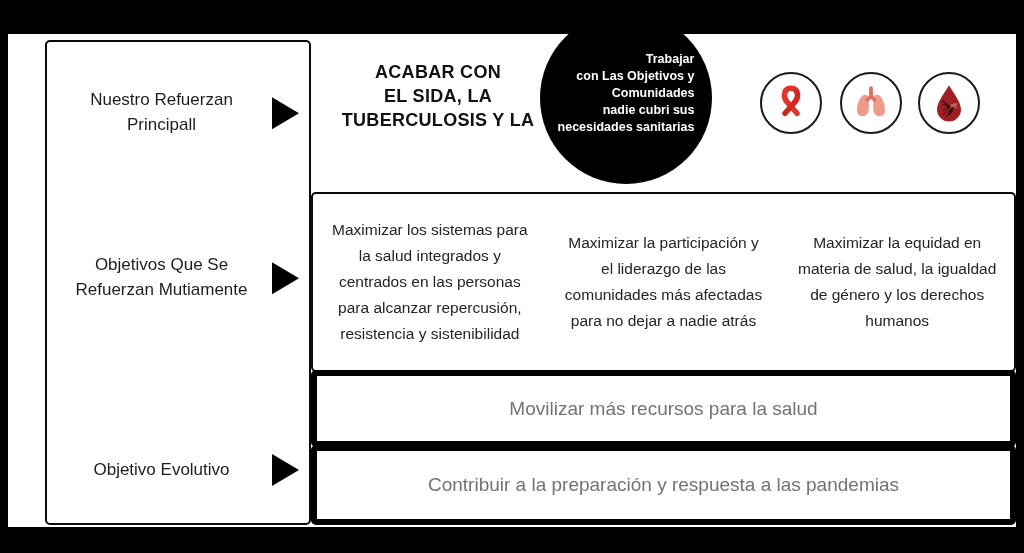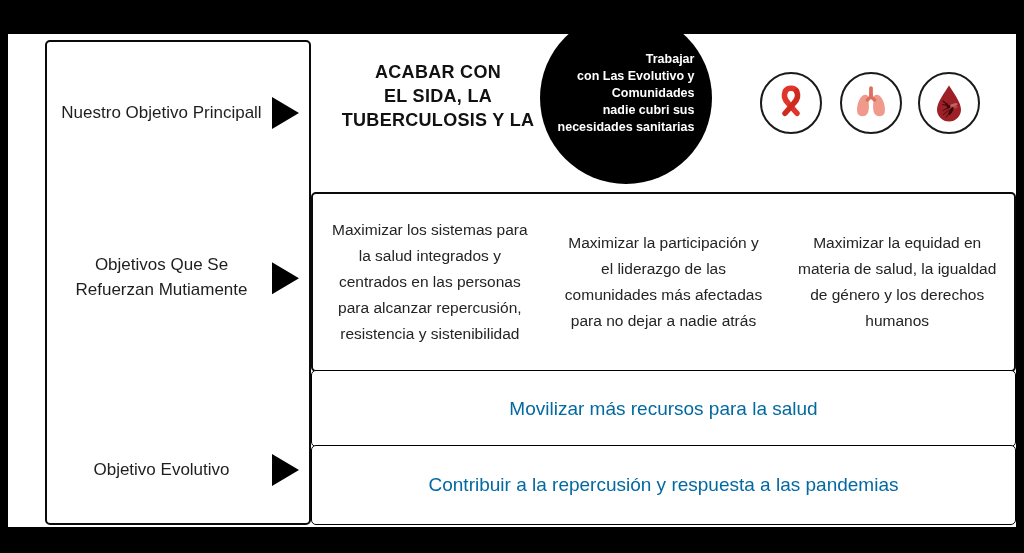--- a/index.html
+++ b/index.html
@@ -70,37 +70,37 @@
     background: #ffffff; border: 2px solid #0a0a0a; border-radius: 5px;
     display: flex; align-items: center;
     z-index: 1;
   }
   .obj-col {
     flex: 1; padding: 0 14px; text-align: center;
     font-size: 15.5px; line-height: 26px; color: #242424;
   }
   .row-box {
     position: absolute; left: 303px; width: 705px;
-    background: #ffffff; border: 1px solid #000000; border-radius: 5px;
+    background: #ffffff; border: 6px solid #000000; border-radius: 5px;
     display: flex; align-items: center; justify-content: center;
-    font-size: 19px; color: #0369a1;
+    font-size: 19px; color: #737373;
     z-index: 1;
   }
   #rowB { top: 336px; height: 77px; }
   #rowC { top: 411px; height: 80px; }
 </style>
 </head>
 <body>
 
 <div class="canvas">
 
   <div class="left-box">
     <div class="left-item" style="top:71px">
       <div class="label">
-        <div>Nuestro Objetivo Principall</div>
+        <div>Nuestro Refuerzan Principall</div>
       </div>
       <span class="tri"></span>
     </div>
     <div class="left-item" style="top:236px">
       <div class="label">
         <div>Objetivos Que Se</div>
         <div>Refuerzan Mutiamente</div>
       </div>
       <span class="tri"></span>
     </div>
@@ -114,21 +114,21 @@
 
   <div class="main-title">
     <div>ACABAR CON</div>
     <div>EL SIDA, LA</div>
     <div>TUBERCULOSIS Y LA</div>
   </div>
 
   <div class="big-circle">
     <div class="circle-text">
       <div>Trabajar</div>
-      <div>con Las Evolutivo y</div>
+      <div>con Las Objetivos y</div>
       <div>Comunidades</div>
       <div>nadie cubri sus</div>
       <div>necesidades sanitarias</div>
     </div>
   </div>
 
   <div class="icon-circle" style="left:752px">
     <svg width="38" height="38" viewBox="0 0 48 48">
       <path d="M17 9 C19 4 29 4 31 9" fill="none" stroke="#e0352b" stroke-width="7" stroke-linecap="round"></path>
       <path d="M17 9 C14 15 16 20 21 25 L31.5 37" fill="none" stroke="#e0352b" stroke-width="7" stroke-linecap="round"></path>
@@ -159,16 +159,16 @@
   <div class="objectives-box">
     <div class="obj-col">Maximizar los sistemas para la salud integrados y centrados en las personas para alcanzar repercusión, resistencia y sistenibilidad</div>
     <div class="obj-col">Maximizar la participación y el liderazgo de las comunidades más afectadas para no dejar a nadie atrás</div>
     <div class="obj-col">Maximizar la equidad en materia de salud, la igualdad de género y los derechos humanos</div>
   </div>
 
   <div class="row-box" id="rowB">
     <span>Movilizar más recursos para la salud</span>
   </div>
   <div class="row-box" id="rowC">
-    <span>Contribuir a la repercusión y respuesta a las pandemias</span>
+    <span>Contribuir a la preparación y respuesta a las pandemias</span>
   </div>
 
 </div>
 
 </body></html>

